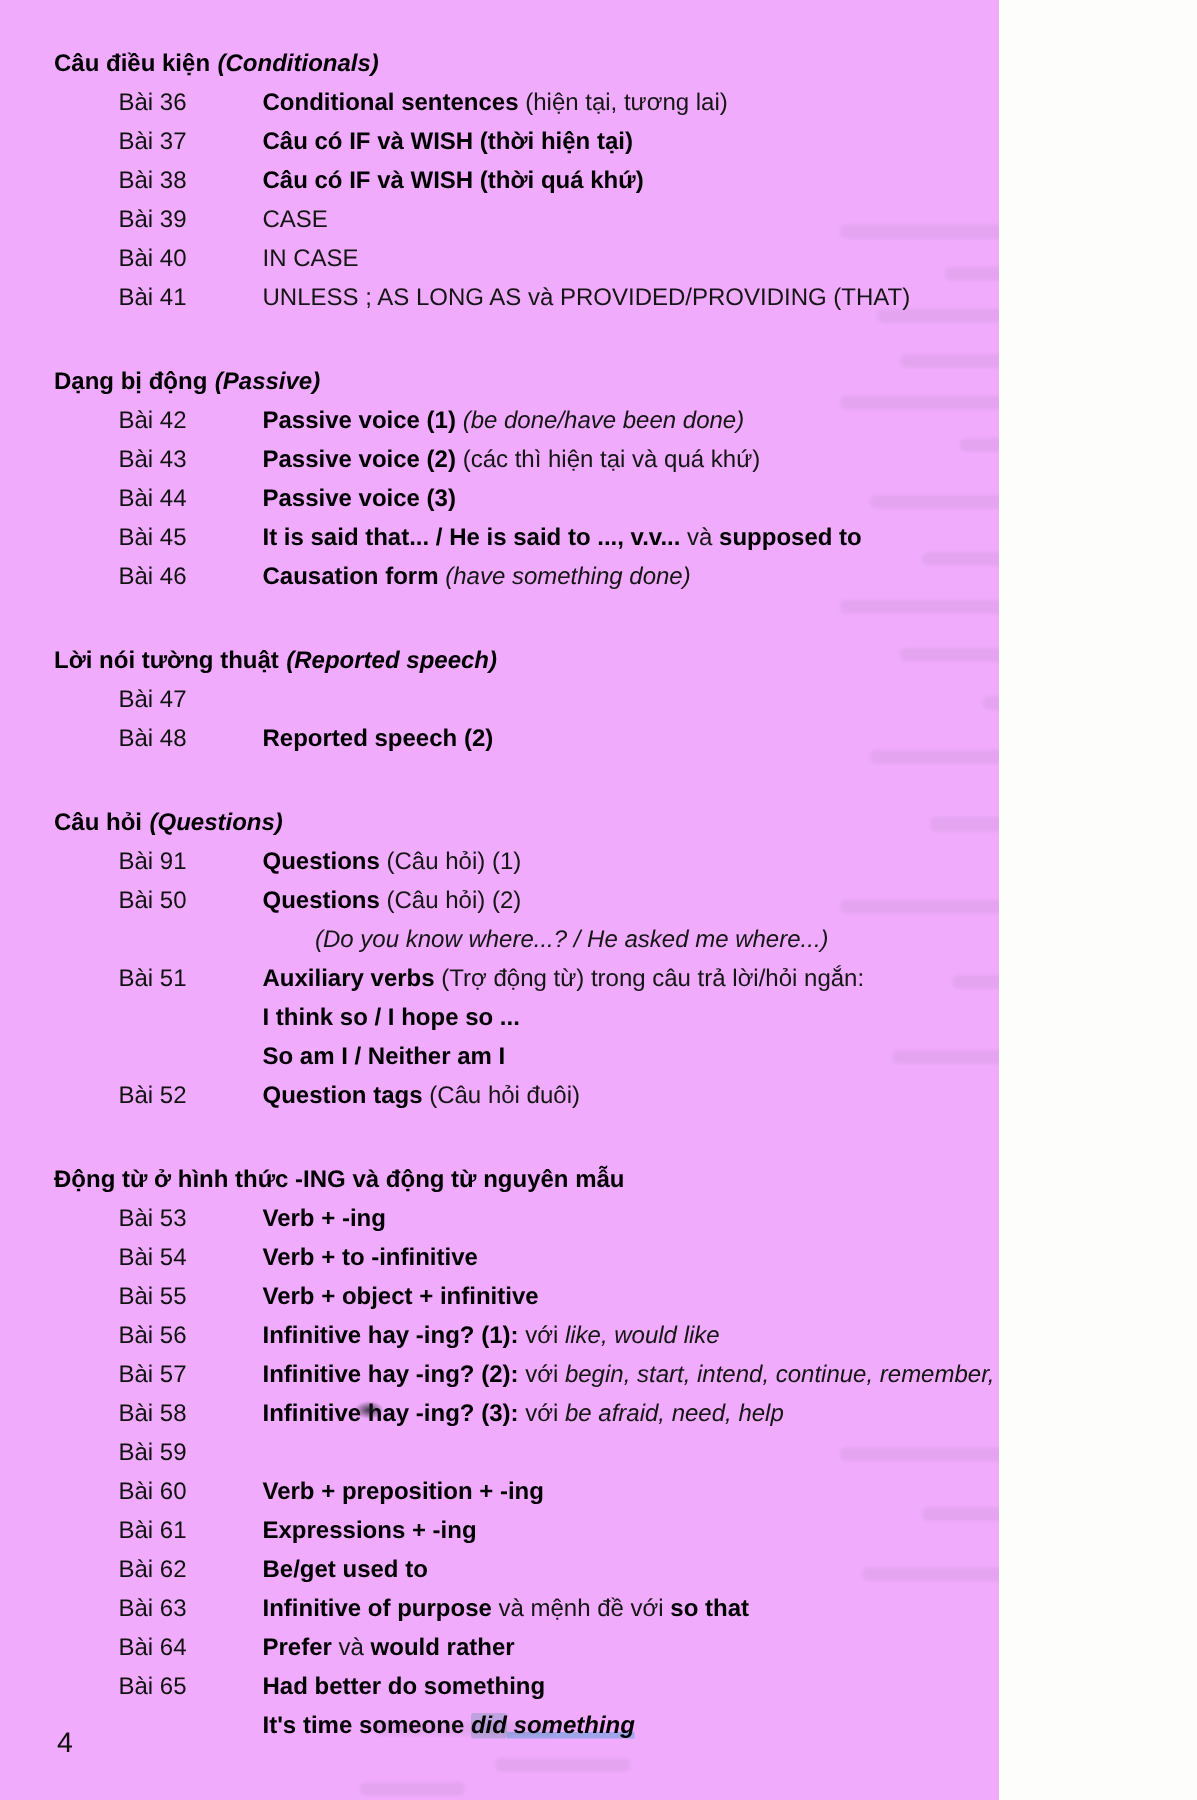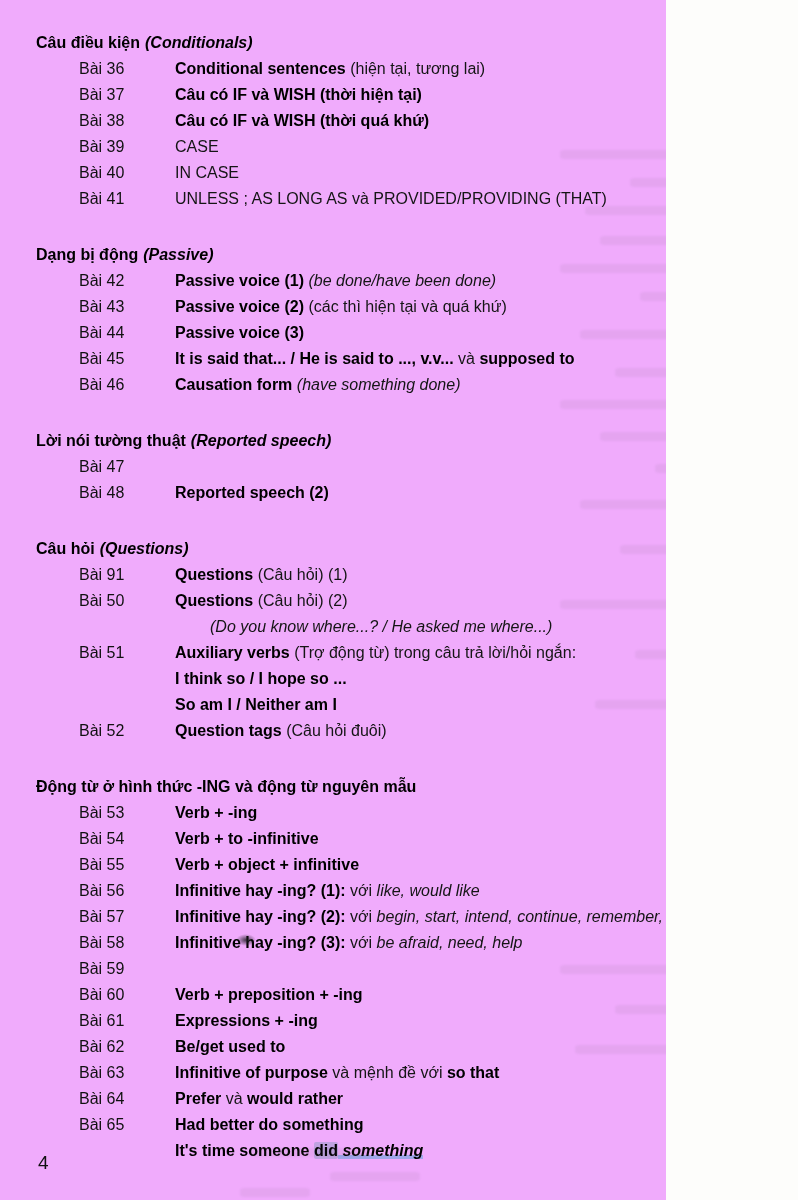--- a/index.html
+++ b/index.html
@@ -12,21 +12,21 @@
   }
   .s-heading { font-size:16px; font-weight:700; line-height:26px; color:#000; white-space:nowrap; }
   .h-note { font-style:italic; margin-left:5px; }
   .section { margin-bottom:30px; }
   .row { display:flex; line-height:26px; font-size:16px; margin-left:43px; white-space:nowrap; }
   .num { flex:0 0 96px; width:96px; color:#111; }
   .txt { flex:1; }
   .txt.ind { padding-left:35px; }
   .b { font-weight:700; color:#000; }
   .i { font-style:italic; }
-  .hl { background:rgba(110,150,180,.38); border-radius:2px; }
+  .hl { background:rgba(110,150,180,.38); border-radius:2px;font-style:italic; }
   .hl2 { background:linear-gradient(to top, rgba(80,160,215,.5) 4px, transparent 4px);font-style:italic; }
   .pagenum { position:absolute; left:38px; bottom:26px; font-size:19px; color:#111; }
   
   .smudge {
     position:absolute; left:236px; top:934px; width:20px; height:12px;
     background:radial-gradient(ellipse at center, rgba(25,25,30,.8) 0%, rgba(25,25,30,0) 70%);
     pointer-events:none;
   }
   .bl {
     position:absolute; height:9px; border-radius:4px;

